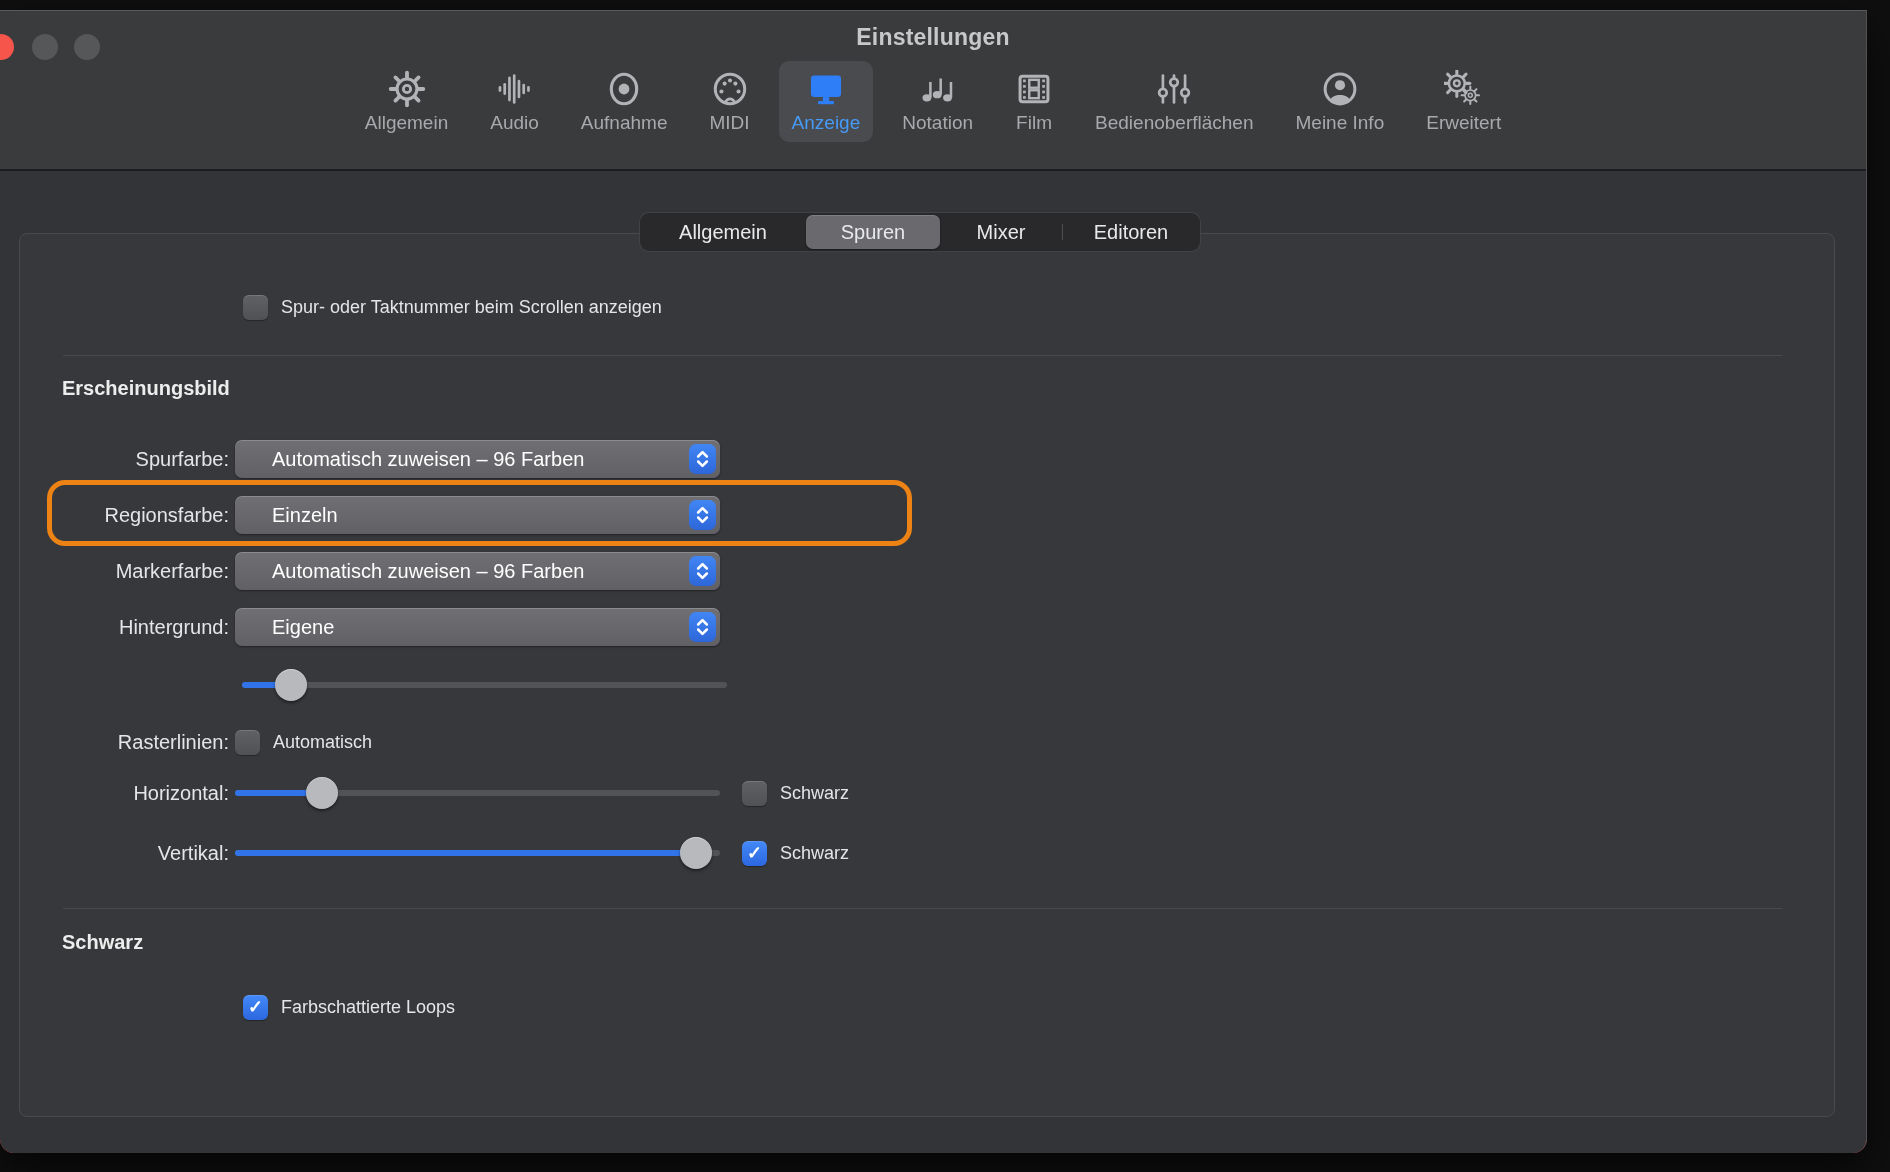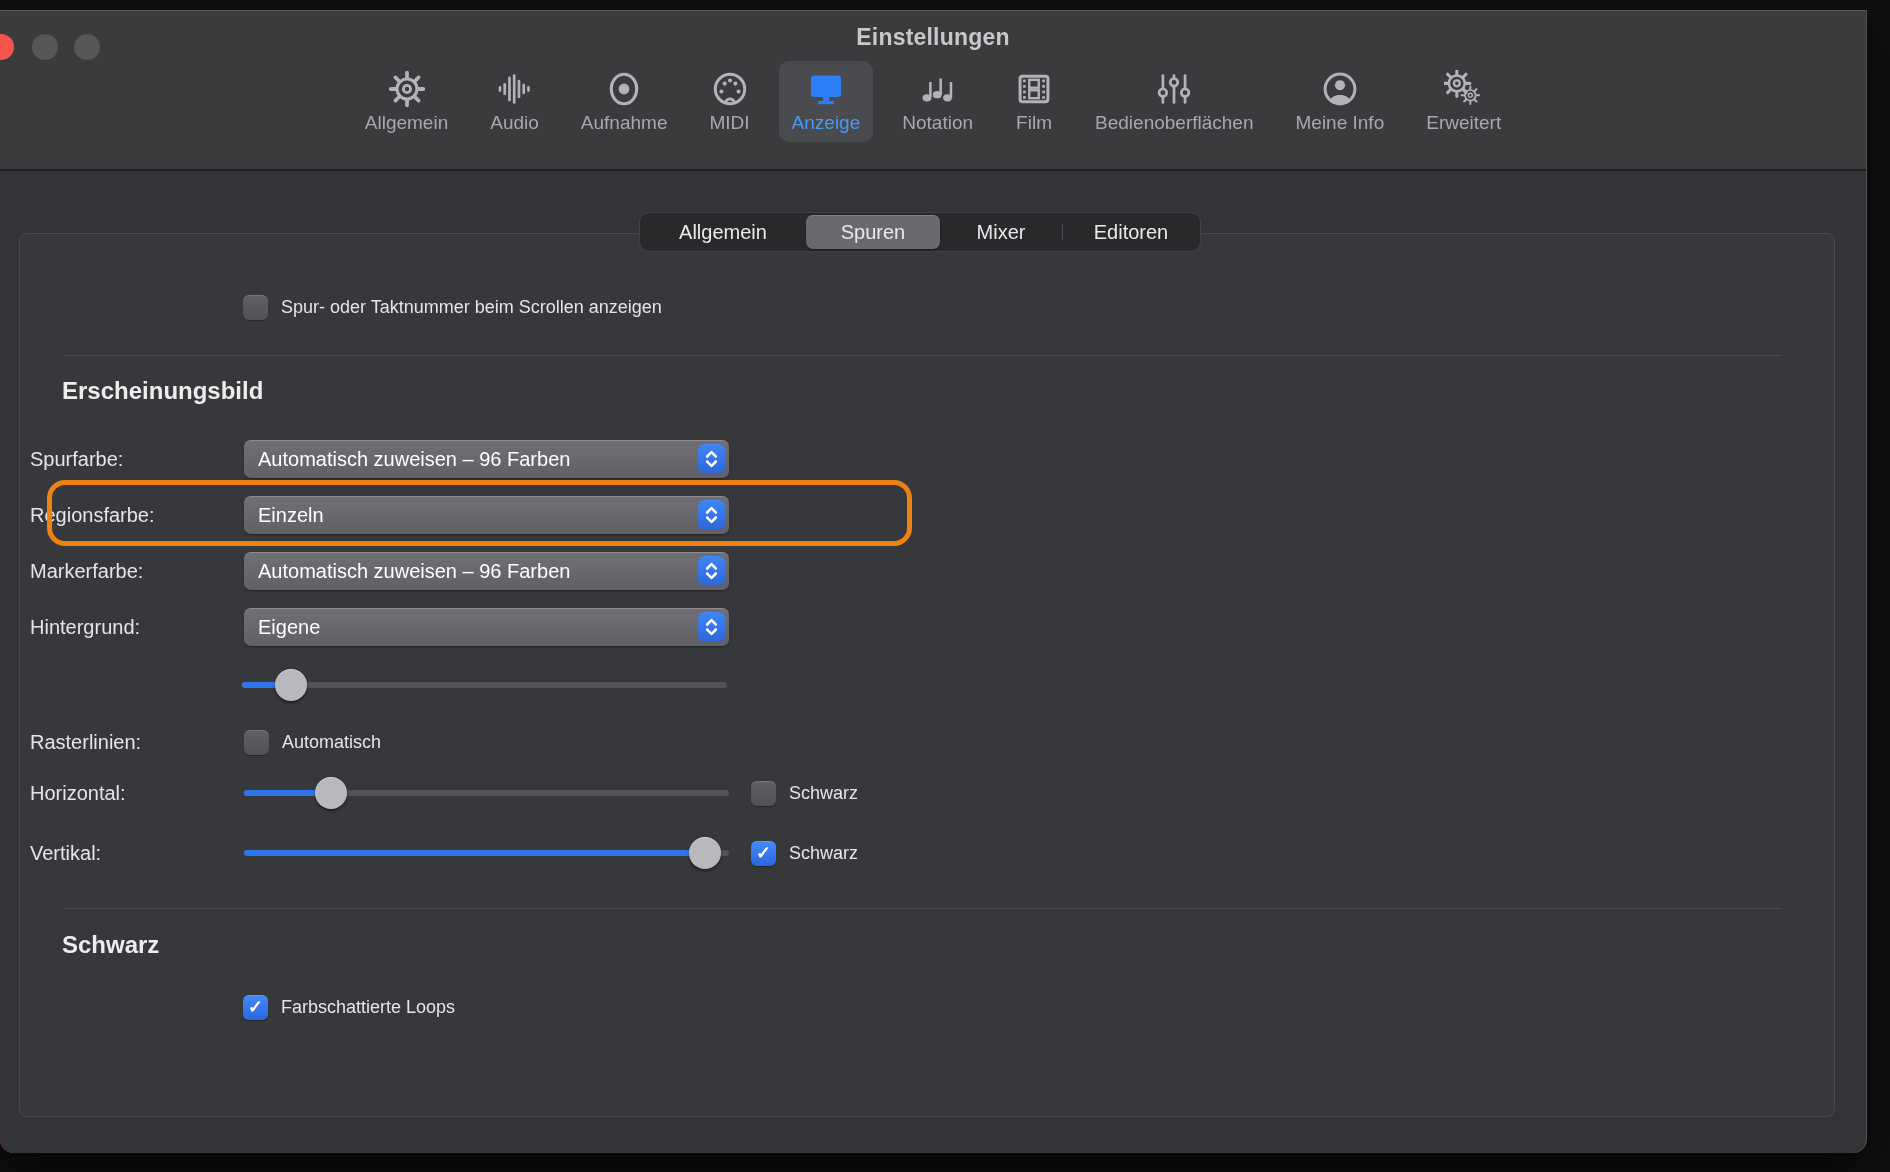--- a/index.html
+++ b/index.html
@@ -55,43 +55,43 @@
     position:relative;display:flex;align-items:center;justify-content:center;
     font-size:20px;color:#e8e9eb;border-radius:7px;margin:2px 0;cursor:default;
   }
   .seg.w1{width:166px}.seg.w2{width:134px}.seg.w3{width:122px}.seg.w4{width:138px}
   .seg.on{background:#6a6a6e;box-shadow:inset 0 1px 0 rgba(255,255,255,.14), 0 1px 2px rgba(0,0,0,.4);}
   .seg.divider-left::before{
     content:"";position:absolute;left:0;top:9px;bottom:9px;width:1px;background:#4c4d50;
   }
   
   .lbl{color:#e4e5e7;font-size:18px;white-space:nowrap;}
-  .heading{position:absolute;left:62px;font-size:24px;font-weight:bold;color:#eceded;}
+  .heading{position:absolute;left:62px;font-size:20px;font-weight:bold;color:#eceded;}
   .sep{position:absolute;left:63px;width:1719px;height:1px;background:#48494c;}
   
   .form-row{position:absolute;left:30px;display:flex;align-items:center;height:38px;}
-  .form-label{width:199px;text-align:left;margin-right:15px;color:#e4e5e7;font-size:20px;white-space:nowrap;}
+  .form-label{width:199px;text-align:right;margin-right:6px;color:#e4e5e7;font-size:20px;white-space:nowrap;}
   
   .checkbox{
     width:25px;height:25px;border-radius:6px;flex:0 0 auto;
     background:linear-gradient(#606164,#505154);
     box-shadow:inset 0 1px 0 rgba(255,255,255,.14), 0 1px 1px rgba(0,0,0,.35);
     display:flex;align-items:center;justify-content:center;cursor:default;
   }
   .checkbox.on{background:linear-gradient(#4389f8,#2c67e0);}
   .checkbox.on::after{content:"✓";color:#fff;font-size:18px;font-weight:bold;line-height:1;}
   .cb-label{margin-left:13px;}
   
   .popup{
     position:relative;width:485px;height:38px;border-radius:7px;
     background:linear-gradient(#707074,#616165);
     box-shadow:inset 0 1px 0 rgba(255,255,255,.2), 0 1px 2px rgba(0,0,0,.4);
     display:flex;align-items:center;cursor:default;
   }
-  .popup .popup-value{color:#ffffff;font-size:20px;padding-left:14px;white-space:nowrap;}
+  .popup .popup-value{color:#ffffff;font-size:20px;padding-left:14px;white-space:nowrap;margin-left:23px;}
   .stepper{
     position:absolute;right:4px;top:4px;width:27px;height:30px;border-radius:7px;
     background:linear-gradient(#4186f5,#2d66d8);
     display:flex;align-items:center;justify-content:center;
   }
   
   .slider{position:absolute;height:32px;width:485px;}
   .slider .track{position:absolute;left:0;right:0;top:13px;height:6px;border-radius:3px;background:#515356;}
   .slider .fill{position:absolute;left:0;top:13px;height:6px;border-radius:3px;background:#3173e8;width:var(--pct,0%);}
   .slider .knob{

